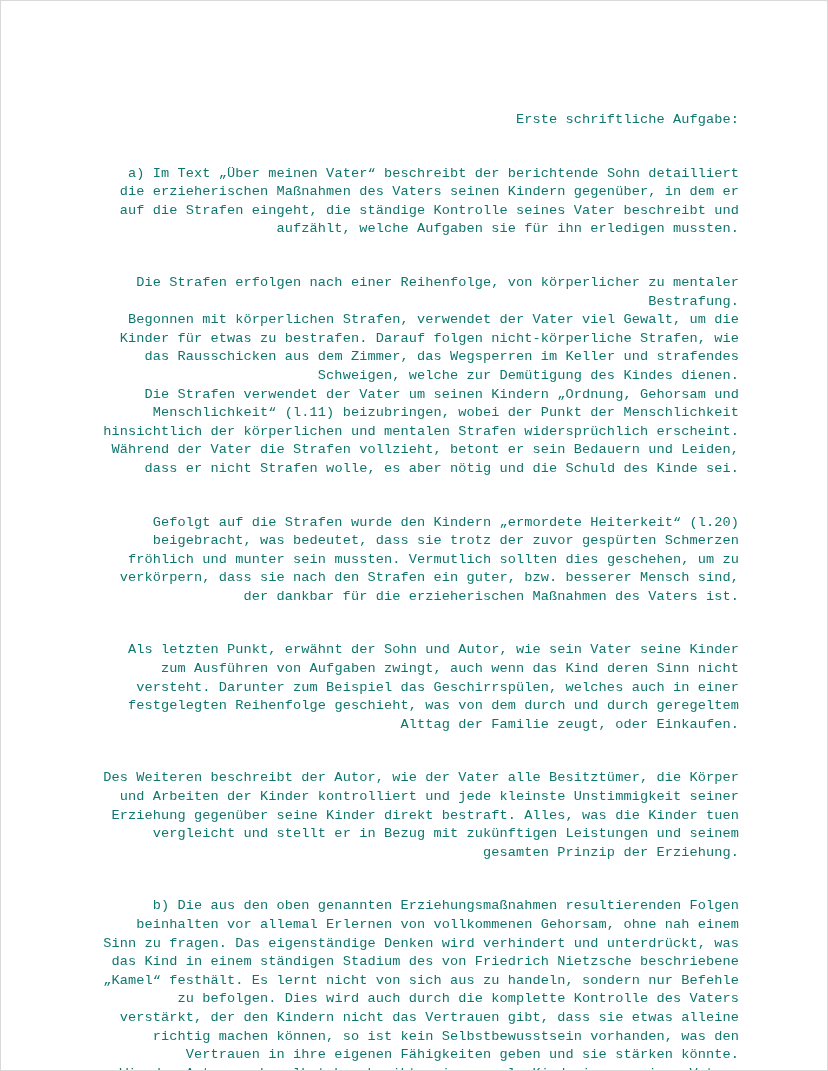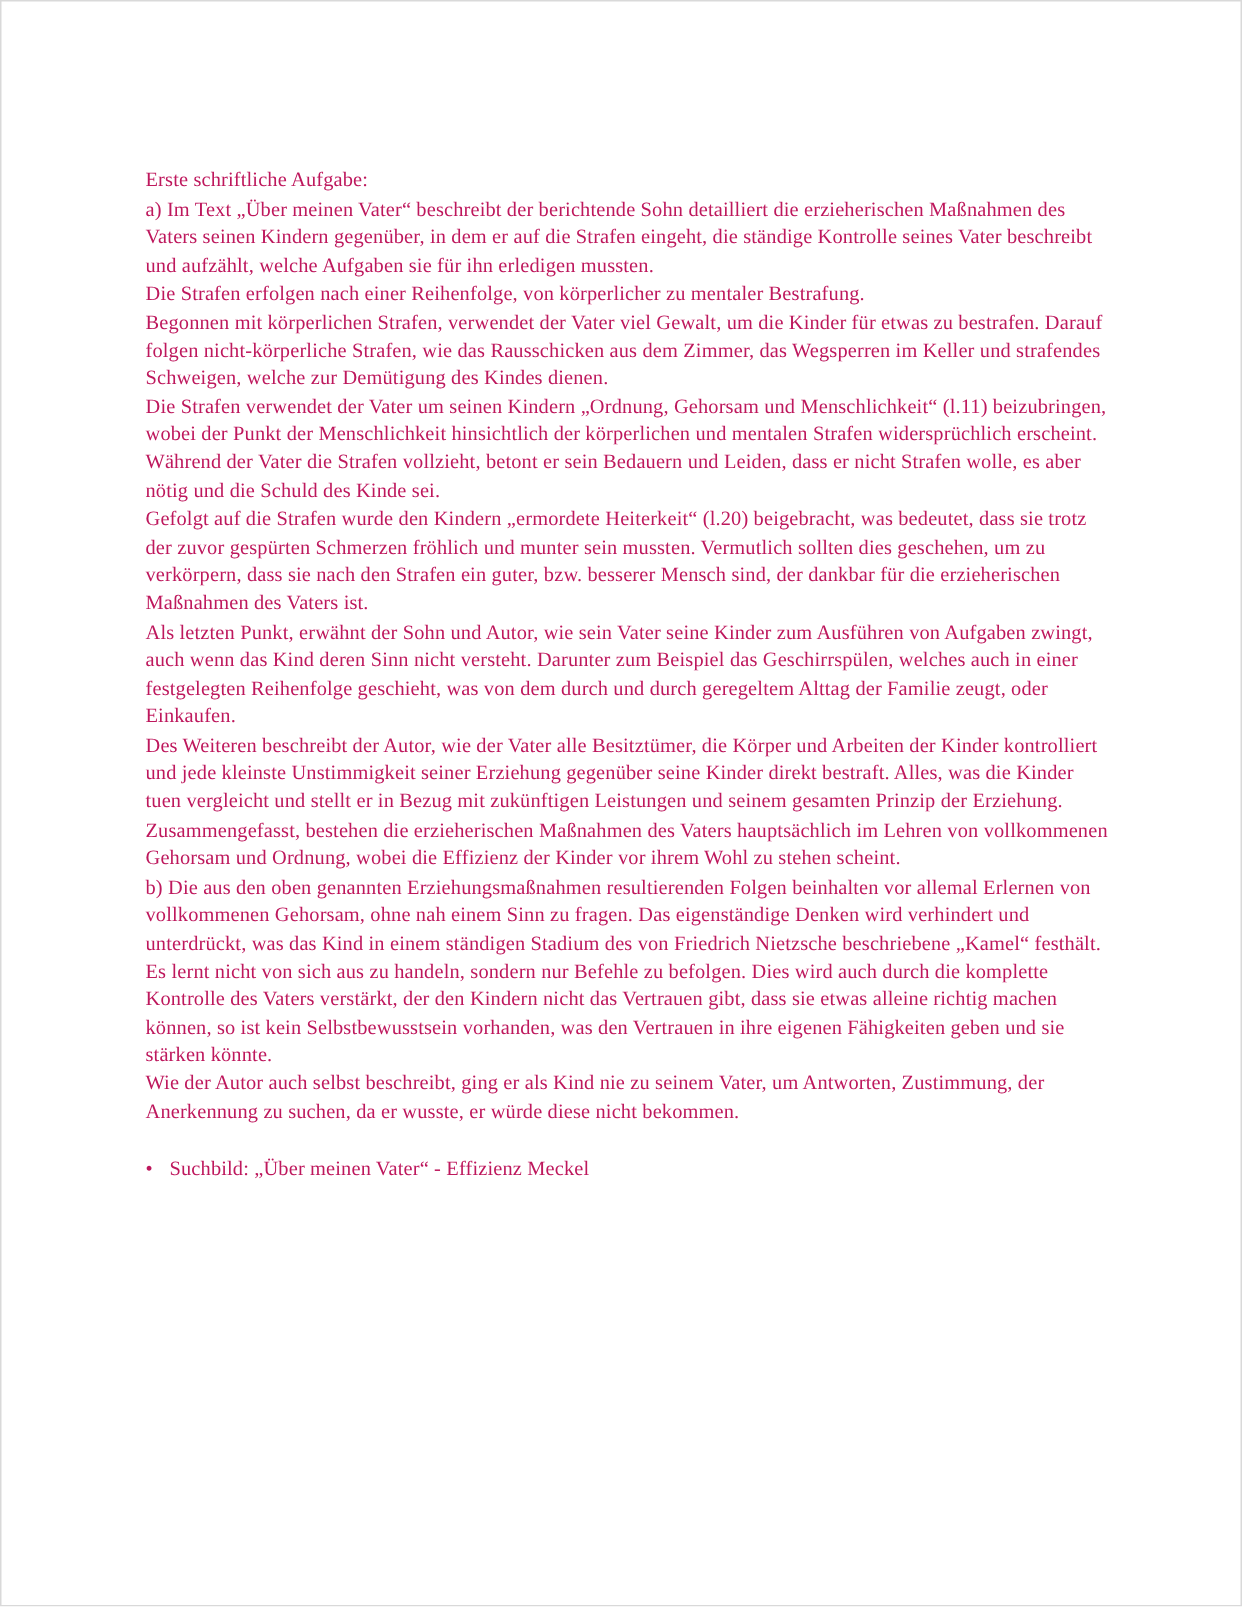--- a/index.html
+++ b/index.html
@@ -8,38 +8,39 @@
     background: #ffffff;
   }
   .page {
     position: relative;
     width: 828px;
     height: 1071px;
     box-sizing: border-box;
     background: #ffffff;
     border: 1px solid #d9d9d9;
     overflow: hidden;
-    font-family: Liberation Serif, serif;
-    color: #be185d;
+    font-family: Liberation Mono, monospace;
+    color: #0f766e;
+    text-align: right;
   }
   .content {
     position: absolute;
     top: 110px;
     left: 96px;
     width: 642px;
     font-size: 13.6px;
     line-height: 18.6px;
     letter-spacing: 0.1px;
   }
   .block {
     margin: 0;
     white-space: pre-line; 
   }
   .block + .block {
-    margin-top: 1px;
+    margin-top: 35px;
   }
   .source-item {
     display: flex;
     align-items: flex-start;
   }
   .bullet {
     width: 16px;
     flex: 0 0 16px;
   }
   .source-text {
@@ -55,21 +56,20 @@
     <p class="block">Erste schriftliche Aufgabe:</p>
 
     <p class="block">a) Im Text „Über meinen Vater“ beschreibt der berichtende Sohn detailliert die erzieherischen Maßnahmen des Vaters seinen Kindern gegenüber, in dem er auf die Strafen eingeht, die ständige Kontrolle seines Vater beschreibt und aufzählt, welche Aufgaben sie für ihn erledigen mussten.</p>
     <p class="block">Die Strafen erfolgen nach einer Reihenfolge, von körperlicher zu mentaler Bestrafung.
 Begonnen mit körperlichen Strafen, verwendet der Vater viel Gewalt, um die Kinder für etwas zu bestrafen. Darauf folgen nicht-körperliche Strafen, wie das Rausschicken aus dem Zimmer, das Wegsperren im Keller und strafendes Schweigen, welche zur Demütigung des Kindes dienen.
 Die Strafen verwendet der Vater um seinen Kindern „Ordnung, Gehorsam und Menschlichkeit“ (l.11) beizubringen, wobei der Punkt der Menschlichkeit hinsichtlich der körperlichen und mentalen Strafen widersprüchlich erscheint.
 Während der Vater die Strafen vollzieht, betont er sein Bedauern und Leiden, dass er nicht Strafen wolle, es aber nötig und die Schuld des Kinde sei.</p>
     <p class="block">Gefolgt auf die Strafen wurde den Kindern „ermordete Heiterkeit“ (l.20) beigebracht, was bedeutet, dass sie trotz der zuvor gespürten Schmerzen fröhlich und munter sein mussten. Vermutlich sollten dies geschehen, um zu verkörpern, dass sie nach den Strafen ein guter, bzw. besserer Mensch sind, der dankbar für die erzieherischen Maßnahmen des Vaters ist.</p>
     <p class="block">Als letzten Punkt, erwähnt der Sohn und Autor, wie sein Vater seine Kinder zum Ausführen von Aufgaben zwingt, auch wenn das Kind deren Sinn nicht versteht. Darunter zum Beispiel das Geschirrspülen, welches auch in einer festgelegten Reihenfolge geschieht, was von dem durch und durch geregeltem Alttag der Familie zeugt, oder Einkaufen.</p>
     <p class="block">Des Weiteren beschreibt der Autor, wie der Vater alle Besitztümer, die Körper und Arbeiten der Kinder kontrolliert und jede kleinste Unstimmigkeit seiner Erziehung gegenüber seine Kinder direkt bestraft. Alles, was die Kinder tuen vergleicht und stellt er in Bezug mit zukünftigen Leistungen und seinem gesamten Prinzip der Erziehung.</p>
-    <p class="block">Zusammengefasst, bestehen die erzieherischen Maßnahmen des Vaters hauptsächlich im Lehren von vollkommenen Gehorsam und Ordnung, wobei die Effizienz der Kinder vor ihrem Wohl zu stehen scheint.</p>
     <p class="block">b) Die aus den oben genannten Erziehungsmaßnahmen resultierenden Folgen beinhalten vor allemal Erlernen von vollkommenen Gehorsam, ohne nah einem Sinn zu fragen. Das eigenständige Denken wird verhindert und unterdrückt, was das Kind in einem ständigen Stadium des von Friedrich Nietzsche beschriebene „Kamel“ festhält. Es lernt nicht von sich aus zu handeln, sondern nur Befehle zu befolgen. Dies wird auch durch die komplette Kontrolle des Vaters verstärkt, der den Kindern nicht das Vertrauen gibt, dass sie etwas alleine richtig machen können, so ist kein Selbstbewusstsein vorhanden, was den Vertrauen in ihre eigenen Fähigkeiten geben und sie stärken könnte.
 Wie der Autor auch selbst beschreibt, ging er als Kind nie zu seinem Vater, um Antworten, Zustimmung, der Anerkennung zu suchen, da er wusste, er würde diese nicht bekommen.</p>
 
     <div class="block">
       <div class="source-item">
         <span class="bullet">•</span>
         <span class="source-text">Suchbild: „Über meinen Vater“ - Effizienz Meckel</span>
       </div>
     </div>
 

